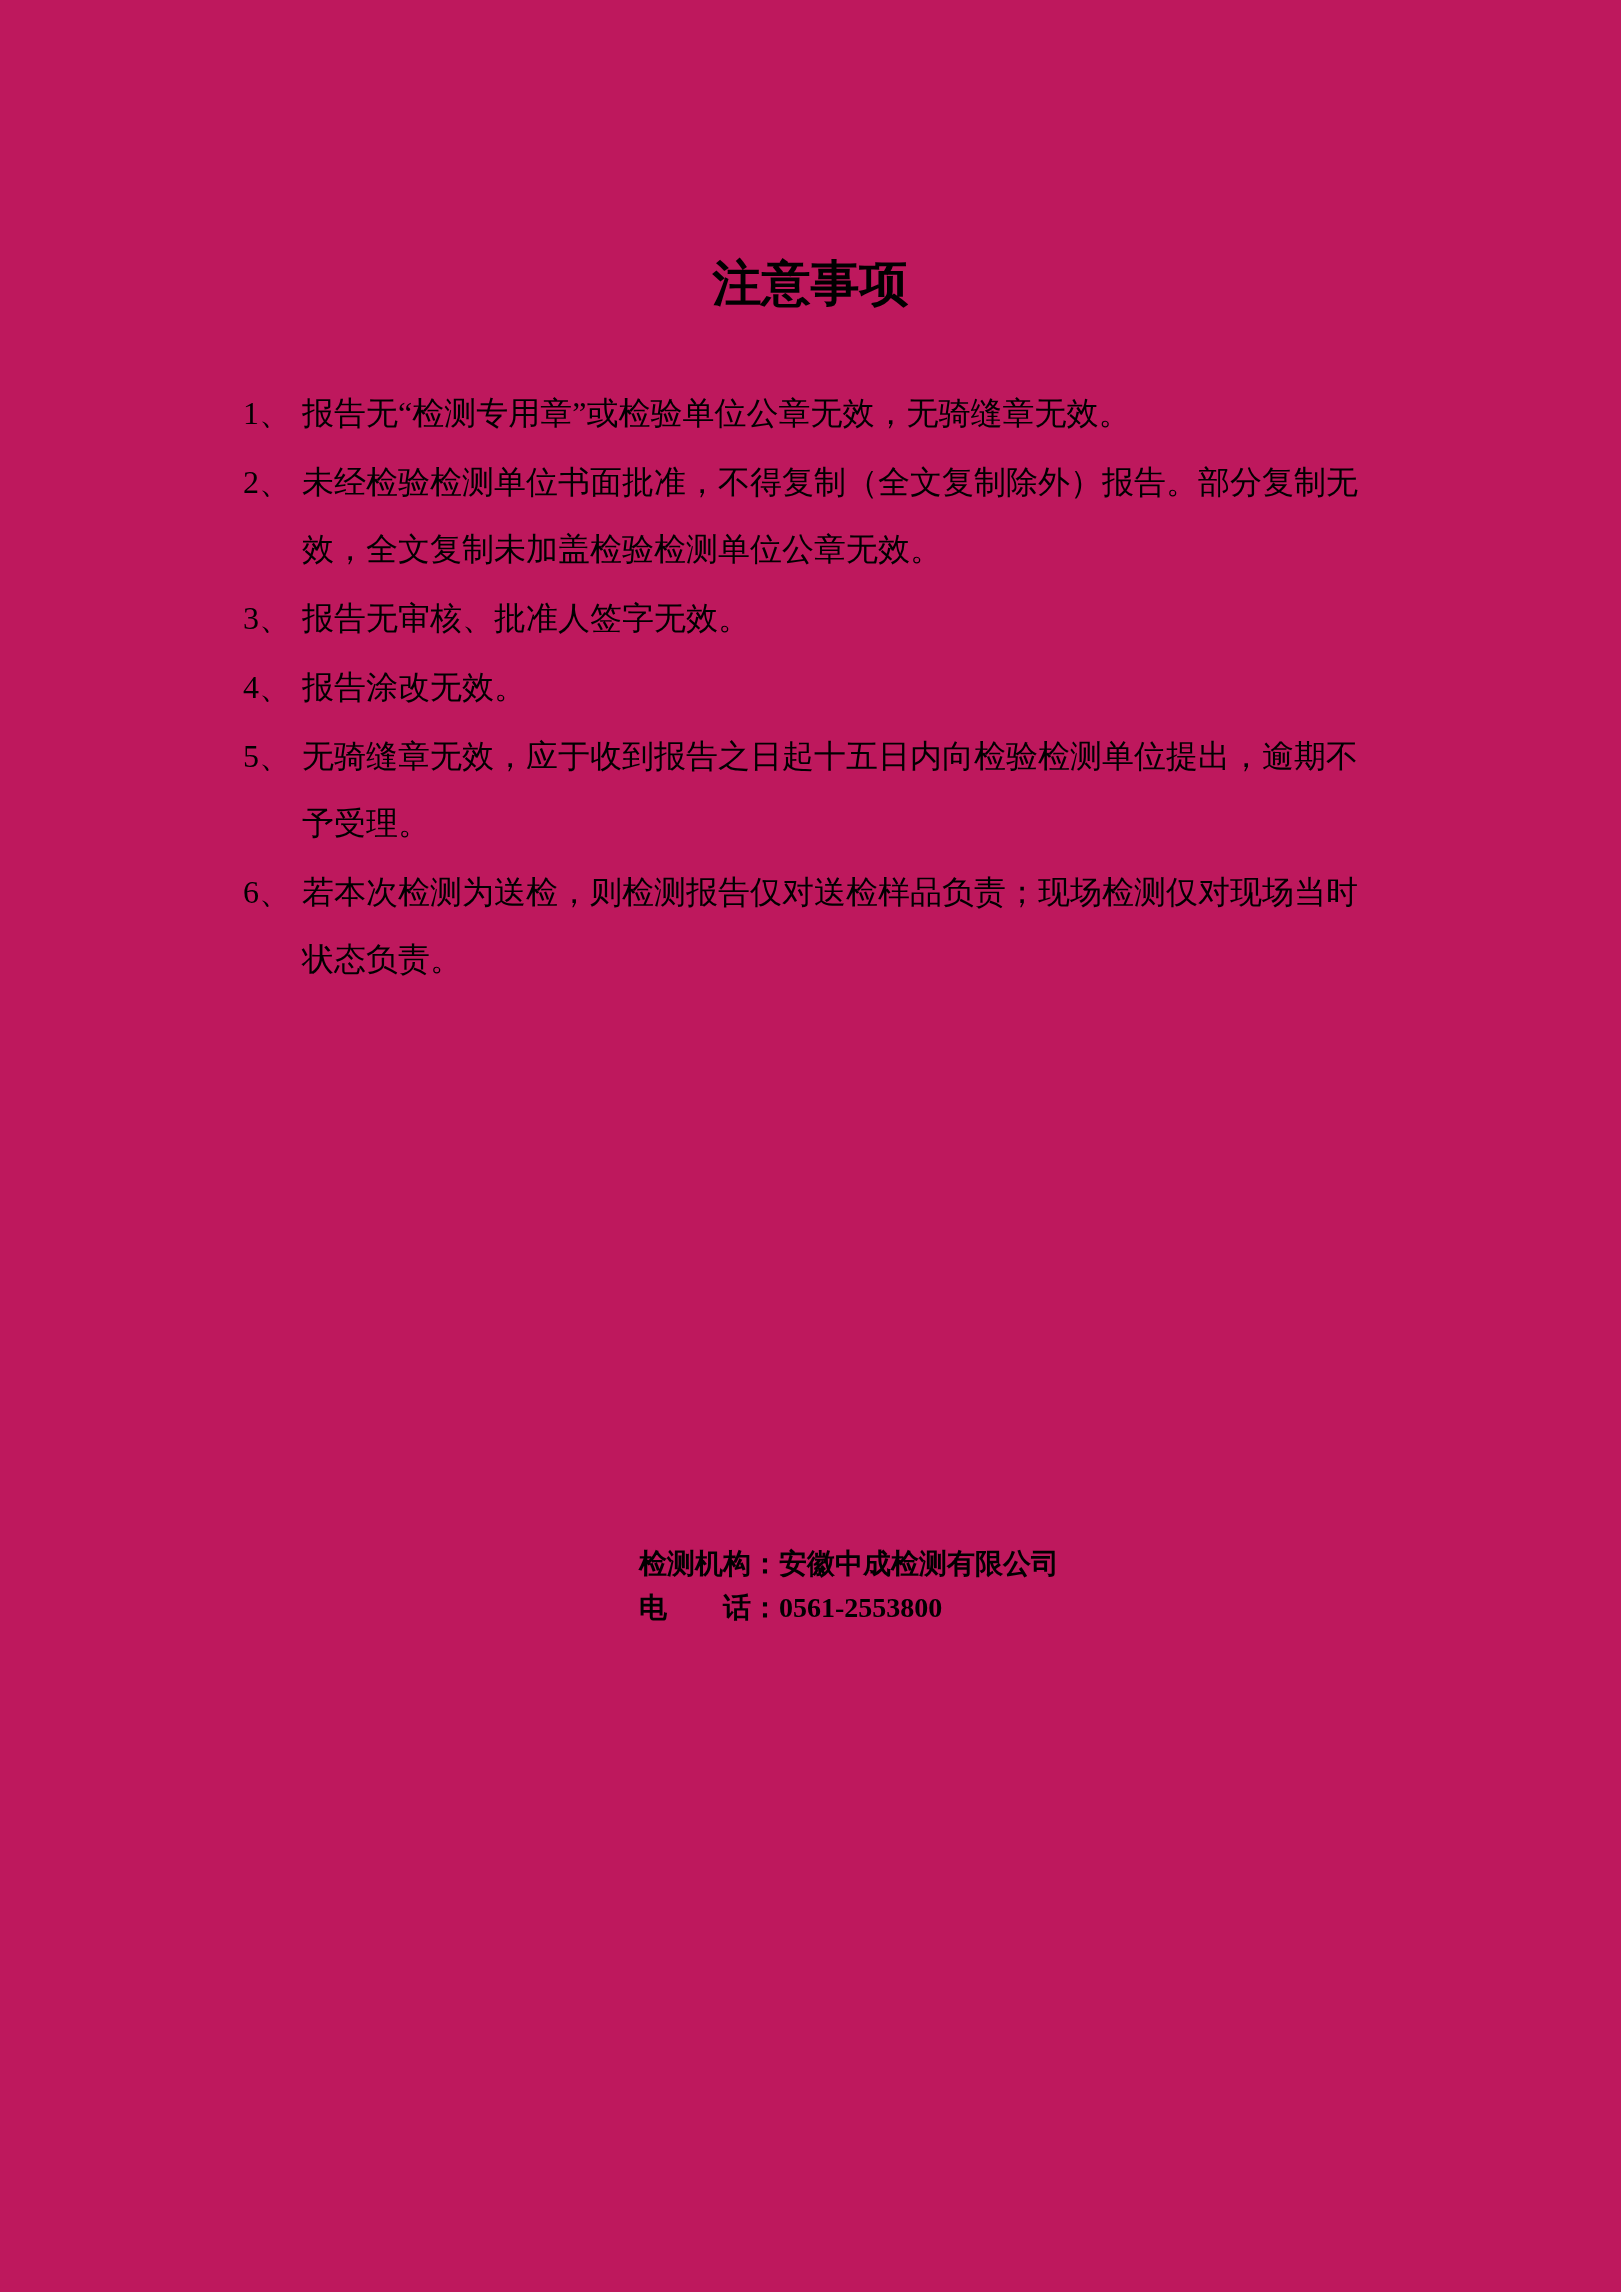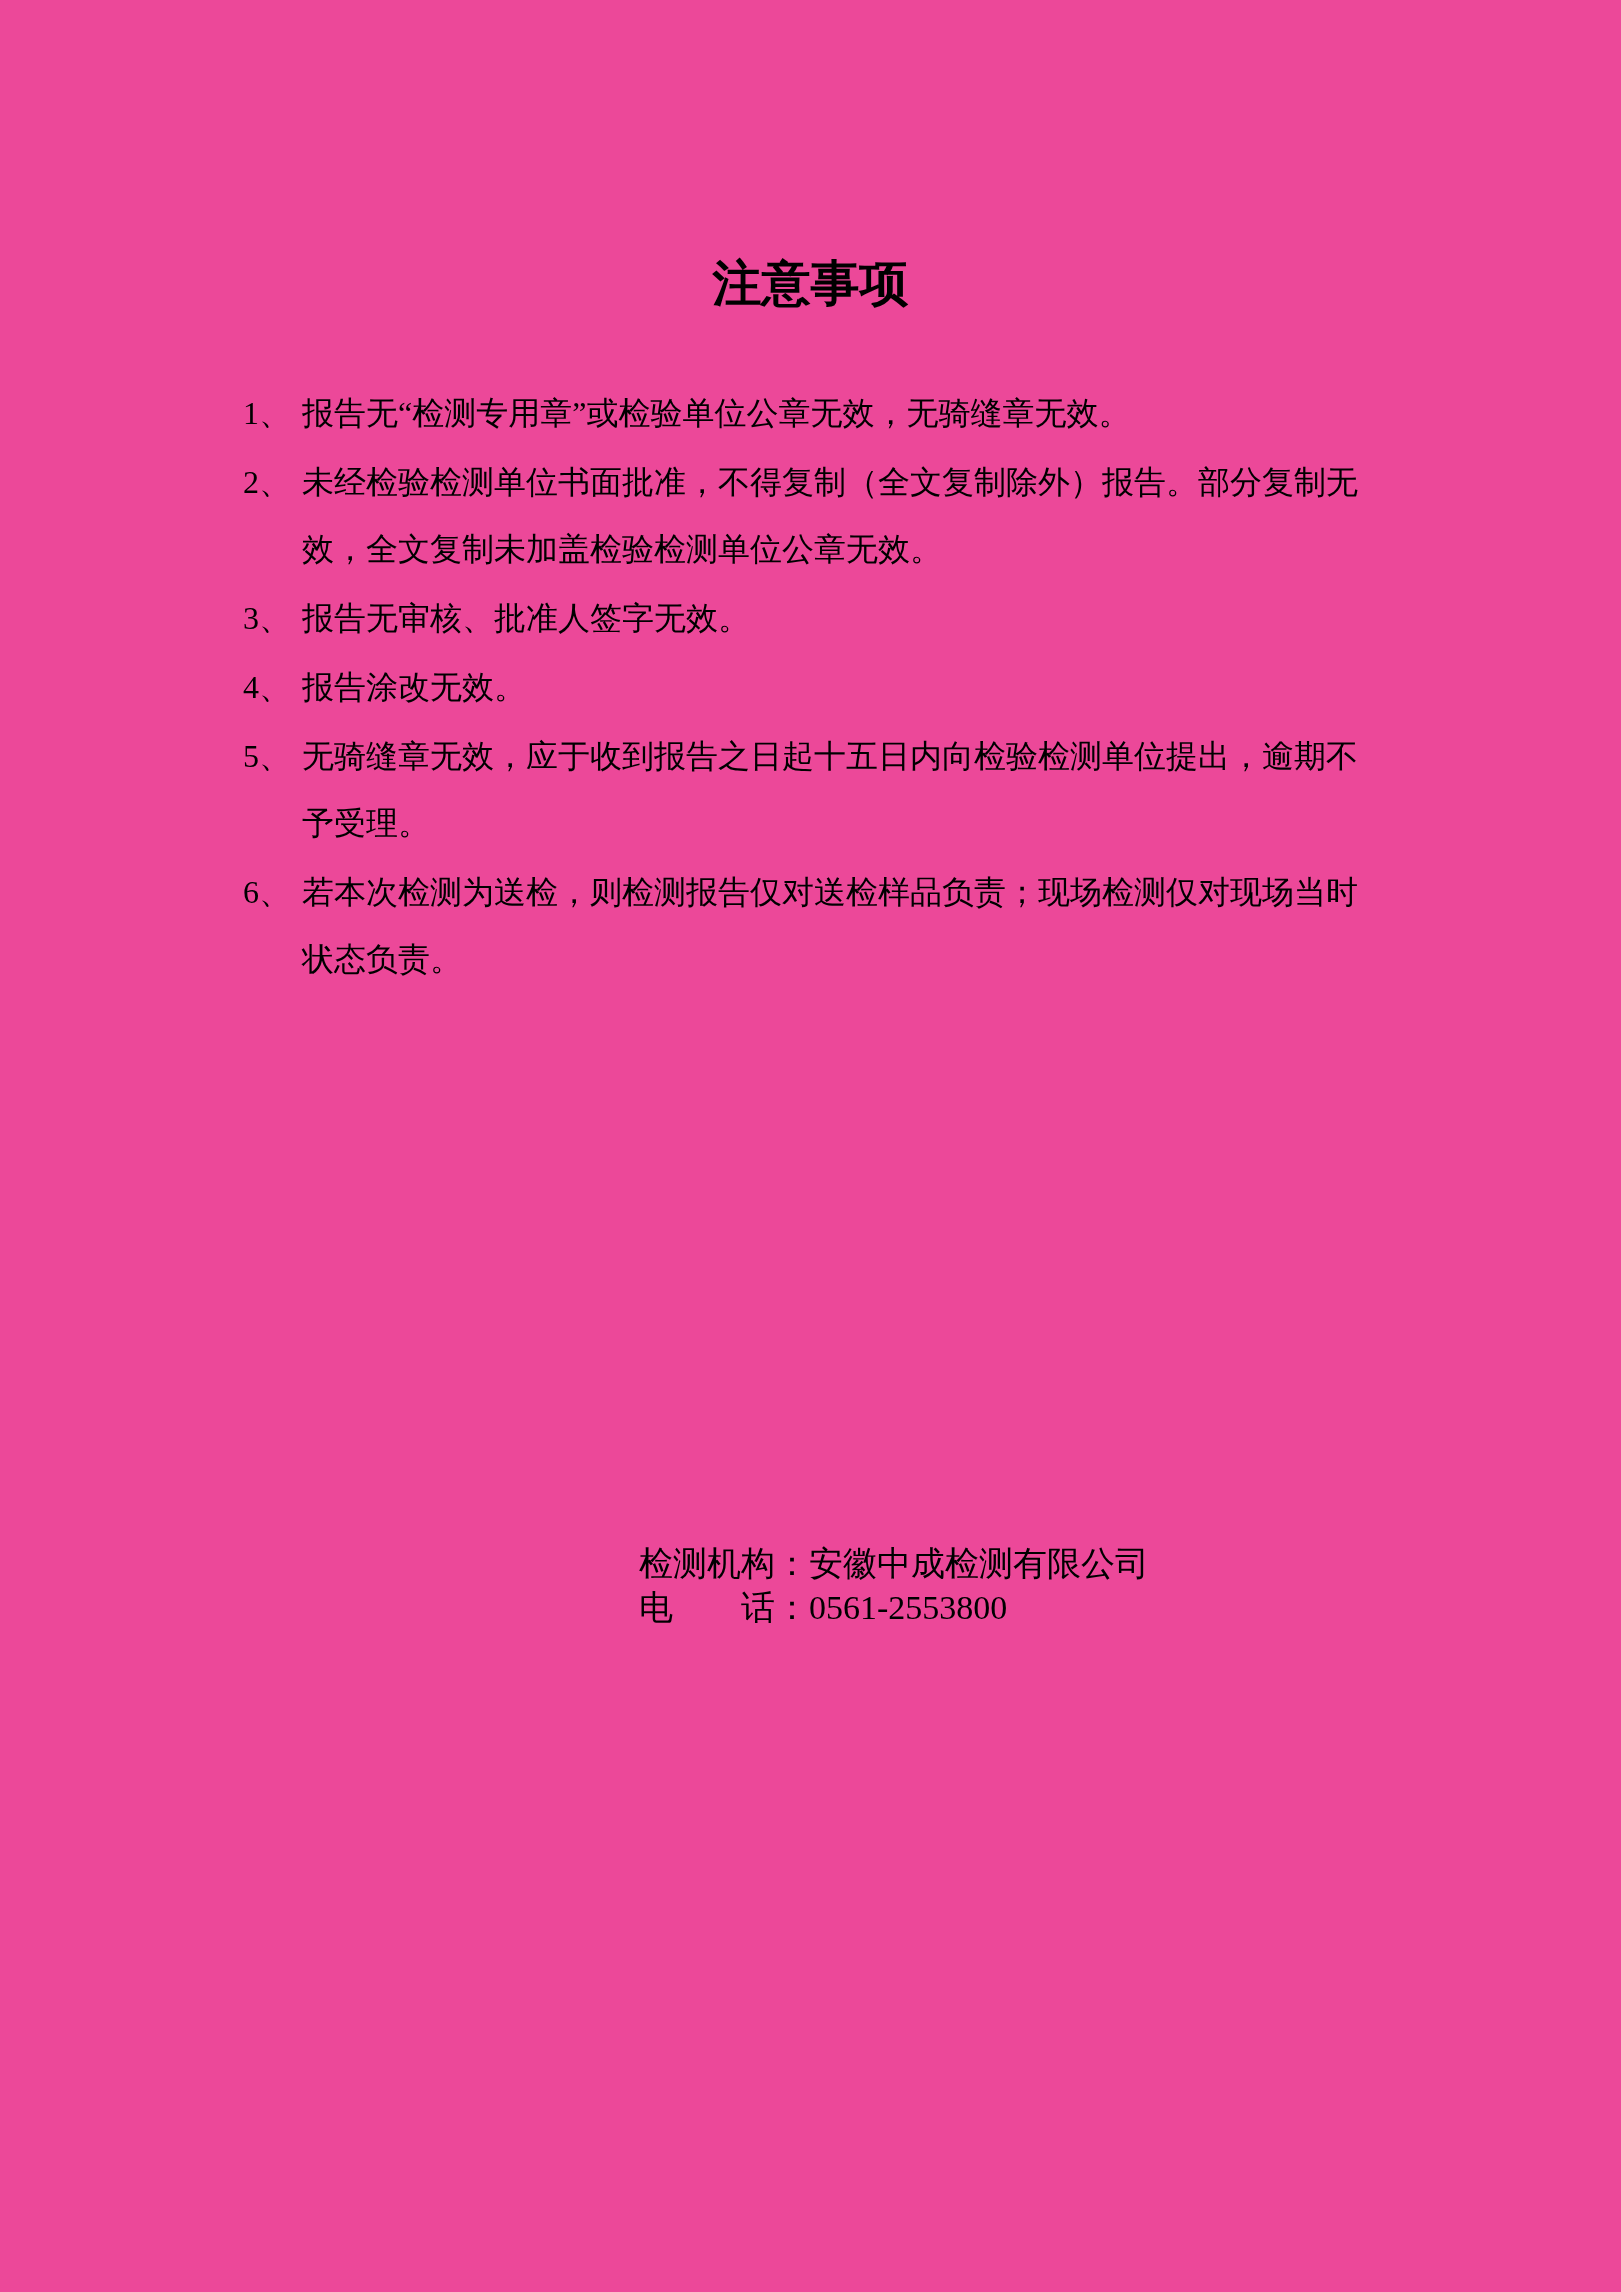--- a/index.html
+++ b/index.html
@@ -10,21 +10,21 @@
     width: 1621px;
     height: 2293px;
     position: relative;
     background: #ffffff;
     color: #000000;
     font-family: "Liberation Serif", "DejaVu Serif", serif;
   }
   .page {
     position: absolute;
     inset: 0;
-    background: #ec4899;
+    background: #be185d;
     overflow: hidden;
   }
   .doc-title {
     position: absolute;
     top: 253px;
     left: 0;
     right: 0;
     margin: 0;
     text-align: center;
     font-size: 49px;
@@ -54,22 +54,23 @@
     flex: 1 1 auto;
     min-width: 0;
   }
   .note-line {
     white-space: nowrap;
   }
   .contact {
     position: absolute;
     top: 1542px;
     left: 639px;
-    font-size: 34px;
+    font-size: 28px;
     line-height: 44px;
+    font-weight: bold;
   }
   .contact-row {
     white-space: pre;
   }
   .contact-label,
   .contact-value {
     display: inline;
   }
 </style>
 </head>

